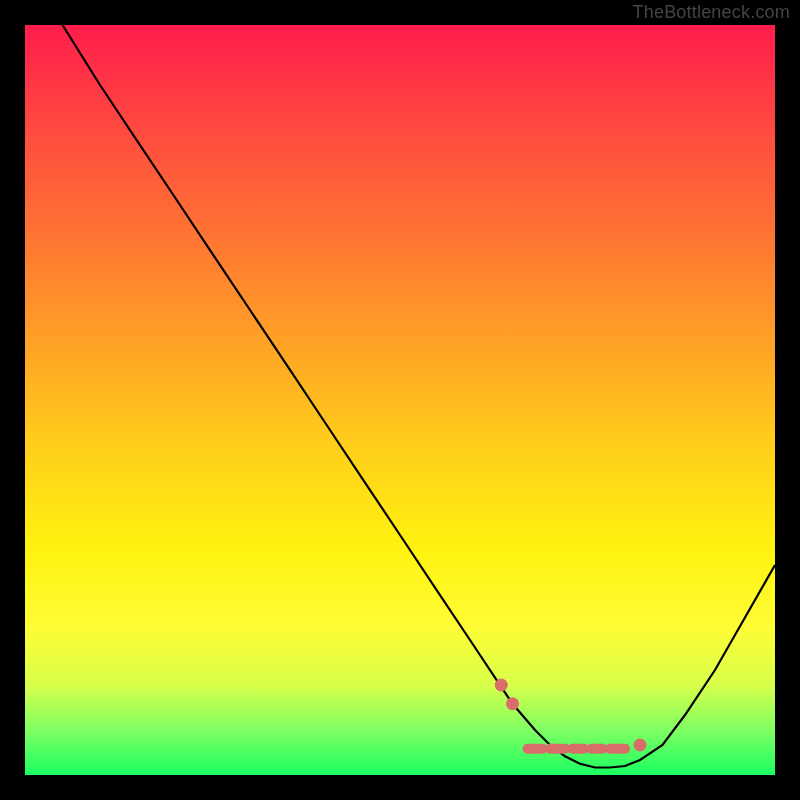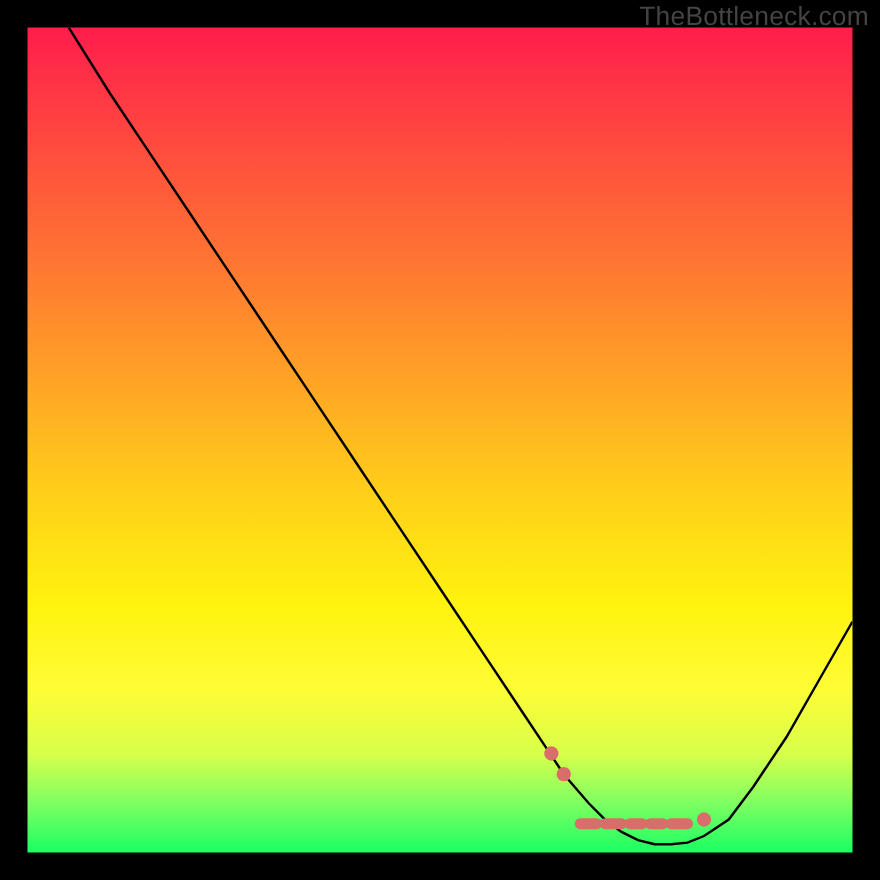--- a/index.html
+++ b/index.html
@@ -48,21 +48,21 @@
     left: 0;
     top: 0;
     width: 750px;
     height: 750px;
   }
   .watermark {
     position: absolute;
     top: 2px;
     right: 10px;
     color: #444444;
-    font-size: 24px;
+    font-size: 18px;
     letter-spacing: 0.2px;
     font-weight: 500;
   }
   .curve {
     fill: none;
     stroke: #000000;
     stroke-width: 2.2;
   }
   .marker {
     fill: #d86d6a;

